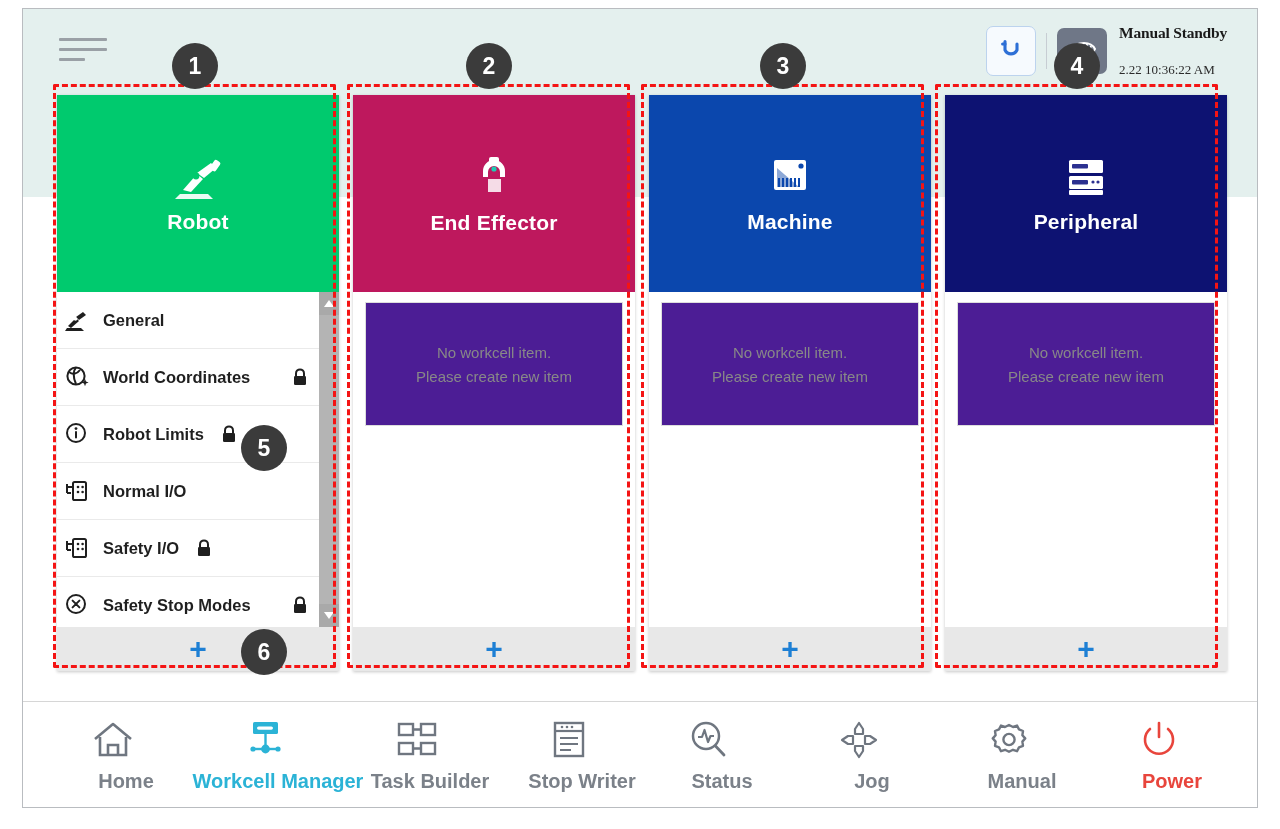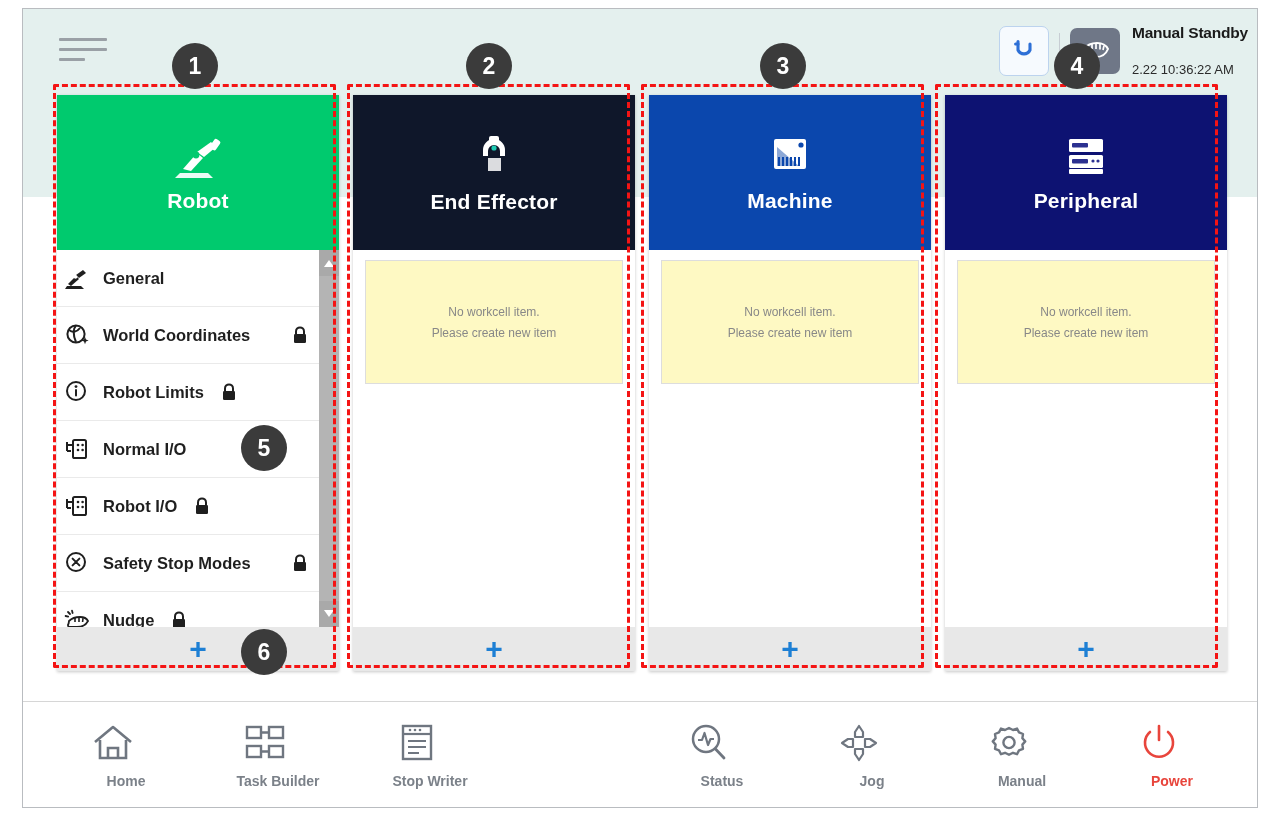--- a/index.html
+++ b/index.html
@@ -36,22 +36,22 @@
     width:48px;height:36px;
     display:flex;flex-direction:column;justify-content:center;gap:7px;
     cursor:pointer;
   }
   .hamburger i{display:block;height:3px;background:#9aa0a6;border-radius:1px;}
   .hamburger i:nth-child(1){width:48px;}
   .hamburger i:nth-child(2){width:48px;}
   .hamburger i:nth-child(3){width:26px;}
 
   .status-cluster{
-    position:absolute;right:9px;top:14px;
-    display:flex;align-items:center;gap:10px;
+    position:absolute;right:30px;top:14px;
+    display:flex;align-items:center;gap:10px;font-family:Liberation Serif, serif;
   }
   .recycle-btn{
     width:48px;height:48px;border:1px solid #bcd3ee;border-radius:7px;
     background:#f6fafe;display:flex;align-items:center;justify-content:center;
     cursor:pointer;
   }
   .vdiv{width:1px;height:36px;background:#c7cdd3;}
   .mode-icon{
     width:50px;height:46px;border-radius:7px;background:#6f7787;
     display:flex;align-items:center;justify-content:center;
@@ -67,30 +67,30 @@
   }
   .card{
     flex:1 1 0;
     background:#ffffff;
     display:flex;flex-direction:column;
     height:576px;
     box-shadow:0 1px 3px rgba(0,0,0,.22);
     box-sizing:border-box;
   }
   .card-head{
-    height:155px;
+    height:197px;
     display:flex;flex-direction:column;align-items:center;justify-content:center;
     gap:10px;color:#fff;cursor:pointer;
   }
   .card-head .ttl{font-size:21px;font-weight:bold;letter-spacing:.2px;}
   .card-body{flex:1 1 auto;background:#fff;position:relative;padding:10px 12px 0 12px;box-sizing:border-box;overflow:hidden;}
   .empty-box{
-    border:1px solid #dddddd;background:#fef9c3;
+    border:1px solid #dddddd;background:#4c1d95;
     height:122px;display:flex;flex-direction:column;align-items:center;justify-content:center;
-    gap:7px;color:#888888;font-size:12px;
+    gap:7px;color:#888888;font-size:15px;
   }
   .card-foot{
     height:44px;background:#e8e8e8;
     display:flex;align-items:center;justify-content:center;cursor:pointer;
   }
   .plus{
     color:#1d7fd4;font-size:30px;font-weight:bold;line-height:1;
     font-family:"Liberation Sans",sans-serif;
   }
 
@@ -118,21 +118,21 @@
     position:absolute;left:0;bottom:0;width:100%;height:106px;
     border-top:1px solid #d6d6d6;background:#fff;
     display:flex;align-items:center;
     box-sizing:border-box;
   }
   .nav-left{display:flex;align-items:flex-start;padding-left:38px;gap:48px;}
   .nav-right{display:flex;align-items:flex-start;gap:46px;margin-left:auto;padding-right:46px;}
   .nav-item{
     width:104px;display:flex;flex-direction:column;align-items:center;gap:7px;cursor:pointer;
   }
-  .nav-item .nlbl{font-size:14px;font-weight:bold;color:#7b8189;white-space:nowrap;padding-left:26px;}
+  .nav-item .nlbl{font-size:20px;font-weight:bold;color:#7b8189;white-space:nowrap;padding-left:26px;}
   .nav-item.active .nlbl{color:#2bb3d6;}
   .nav-item.power .nlbl{color:#e8453c;}
   .nav-ico{height:46px;display:flex;align-items:center;justify-content:center;}
 
   
   .ann-box{
     position:absolute;border:3px dashed #f41414;
     box-sizing:border-box;pointer-events:none;border-radius:2px;
   }
   .badge{
@@ -264,21 +264,21 @@
                 <span class="ic">
                   <svg width="26" height="26" viewBox="0 0 26 26">
                       <rect x="9" y="4" width="13" height="18" rx="1.6" fill="none" stroke="#1f1f1f" stroke-width="2"></rect>
                       <path d="M9 9 H3 M3 6 V15 M3 15 H7" fill="none" stroke="#1f1f1f" stroke-width="2"></path>
                       <circle cx="14" cy="9" r="1.3" fill="#1f1f1f"></circle>
                       <circle cx="14" cy="14" r="1.3" fill="#1f1f1f"></circle>
                       <circle cx="18.6" cy="9" r="1.3" fill="#1f1f1f"></circle>
                       <circle cx="18.6" cy="14" r="1.3" fill="#1f1f1f"></circle>
                     </svg>
                 </span>
-                <span class="lb">Robot I/O</span>
+                <span class="lb">Safety I/O</span>
                 <span class="lock">
                   <svg width="16" height="18" viewBox="0 0 16 18">
                       <path d="M4 8 V5.4 A4 4 0 0 1 12 5.4 V8" fill="none" stroke="#1f1f1f" stroke-width="2"></path>
                       <rect x="2" y="8" width="12" height="9" rx="1.3" fill="#1f1f1f"></rect>
                     </svg>
                 </span>
               </div>
 
               <div class="li">
                 <span class="ic">
@@ -329,21 +329,21 @@
               </div>
             </div>
           </div>
         </div>
         <div class="card-foot">
           <span class="plus">+</span>
         </div>
       </div>
 
       <div class="card">
-        <div class="card-head" style="background:#0f172a">
+        <div class="card-head" style="background:#be185d">
           <svg width="50" height="48" viewBox="0 0 50 48">
             <rect x="20" y="4" width="10" height="9" rx="2" fill="#ffffff"></rect>
             <path d="M14 18 A11 11 0 0 1 36 18 L36 24 L31 24 L31 19 A6 6 0 0 0 19 19 L19 24 L14 24 Z" fill="#ffffff"></path>
             <circle cx="25" cy="16" r="2.6" fill="#1ecbb3"></circle>
             <rect x="19" y="26" width="13" height="13" fill="#ffffff" opacity=".85"></rect>
           </svg>
           <div class="ttl">End Effector</div>
         </div>
         <div class="card-body">
           <div class="empty-box">
@@ -417,20 +417,34 @@
           <span class="nav-ico">
             <svg width="46" height="42" viewBox="0 0 46 42">
                 <path d="M5 20 L23 5 L41 20" fill="none" stroke="#6f7680" stroke-width="2.6" stroke-linejoin="round"></path>
                 <path d="M10 18 V36 H36 V18" fill="none" stroke="#6f7680" stroke-width="2.6"></path>
                 <path d="M18 36 V26 H28 V36" fill="none" stroke="#6f7680" stroke-width="2.6"></path>
               </svg>
           </span>
           <span class="nlbl">Home</span>
         </div>
 
+        <div class="nav-item active">
+          <span class="nav-ico">
+            <svg width="48" height="42" viewBox="0 0 48 42">
+                <rect x="12" y="3" width="25" height="12" rx="1.6" fill="#2bb3d6"></rect>
+                <rect x="16" y="7.4" width="16" height="3.4" rx="1.7" fill="#ffffff"></rect>
+                <path d="M24.5 15 V27" stroke="#2bb3d6" stroke-width="2.4"></path>
+                <path d="M12 30 H37" stroke="#2bb3d6" stroke-width="2.4"></path>
+                <circle cx="24.5" cy="30" r="4.4" fill="#2bb3d6"></circle>
+                <circle cx="12" cy="30" r="2.6" fill="#2bb3d6"></circle>
+                <circle cx="37" cy="30" r="2.6" fill="#2bb3d6"></circle>
+              </svg>
+          </span>
+          <span class="nlbl">Workcell Manager</span>
+        </div>
 
         <div class="nav-item">
           <span class="nav-ico">
             <svg width="48" height="42" viewBox="0 0 48 42">
                 <rect x="6" y="5" width="14" height="11" fill="none" stroke="#6f7680" stroke-width="2.4"></rect>
                 <rect x="28" y="5" width="14" height="11" fill="none" stroke="#6f7680" stroke-width="2.4"></rect>
                 <rect x="6" y="24" width="14" height="11" fill="none" stroke="#6f7680" stroke-width="2.4"></rect>
                 <rect x="28" y="24" width="14" height="11" fill="none" stroke="#6f7680" stroke-width="2.4"></rect>
                 <path d="M20 10.5 H28 M20 29.5 H28" stroke="#6f7680" stroke-width="2.4"></path>
               </svg>

